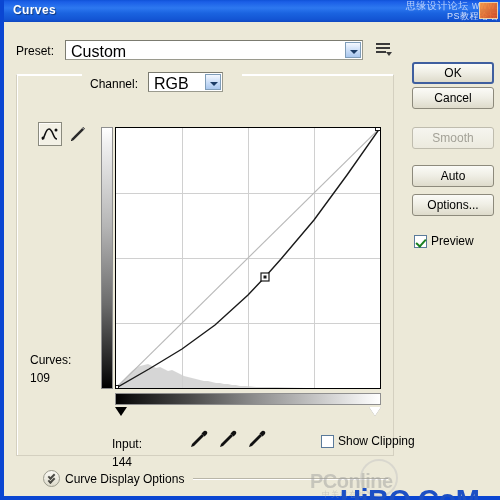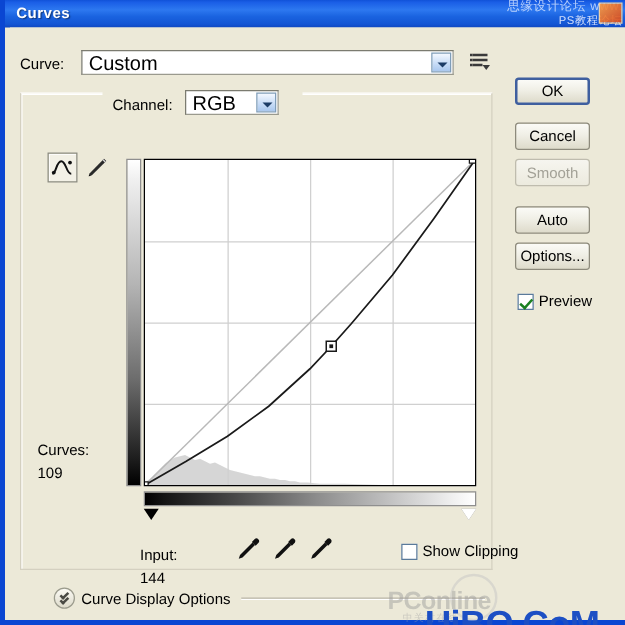--- a/index.html
+++ b/index.html
@@ -344,41 +344,41 @@
     left: 185px; top: 456px;
     width: 195px; height: 1px;
     background: #b9b6a8;
     box-shadow: 0 1px 0 #ffffff;
   }
 
   
   .btn {
     position: absolute;
     box-sizing: border-box;
-    width: 60px; height: 22px;
+    width: 82px; height: 22px;
     font-size: 12px;
     color: #000;
     background: linear-gradient(to bottom,#fbfbf7 0%,#f0efe6 45%,#dedbcb 100%);
     border: 1px solid #8d8a7c;
     border-radius: 3px;
     text-align: center;
     line-height: 20px;
     white-space: nowrap;
   }
   .btn.default {
     border: 2px solid #3f5f9f;
     line-height: 18px;
   }
   .btn.disabled {
     color: #a3a197;
     background: linear-gradient(to bottom,#f6f5ef 0%,#eceade 100%);
     border-color: #bfbcae;
   }
   #btn-ok      { left: 404px; top: 40px; }
-  #btn-cancel  { left: 404px; top: 76px; }
+  #btn-cancel  { left: 404px; top: 65px; }
   #btn-smooth  { left: 404px; top: 105px; }
   #btn-auto    { left: 404px; top: 143px; }
   #btn-options { left: 404px; top: 172px; }
   #preview-check { left: 406px; top: 212px; width: 80px; height: 16px; }
 
   
   .wm-pconline {
     position: absolute;
     left: 296px; top: 437px;
     width: 130px; height: 40px;
@@ -430,21 +430,21 @@
       <div class="wm-title">
         <span class="l1">思缘设计论坛 www.</span>
         <span class="l2">PS教程论坛</span>
         <span class="l3">BBS.16XX8.COM</span>
       </div>
       <div class="wm-badge"></div>
     </div>
 
     <div class="body">
 
-      <div class="lbl preset-label">Curve:</div>
+      <div class="lbl preset-label">Preset:</div>
       <div class="combo" id="preset-combo">
         <span class="val">Custom</span>
         <span class="arrowbox"></span>
       </div>
       <div class="preset-menu-btn">
         <span class="dot" style="top:2px"></span>
           <span class="bar" style="top:2px; width:12px"></span>
         <span class="dot" style="top:6px"></span>
           <span class="bar" style="top:6px; width:12px"></span>
         <span class="dot" style="top:10px"></span>

